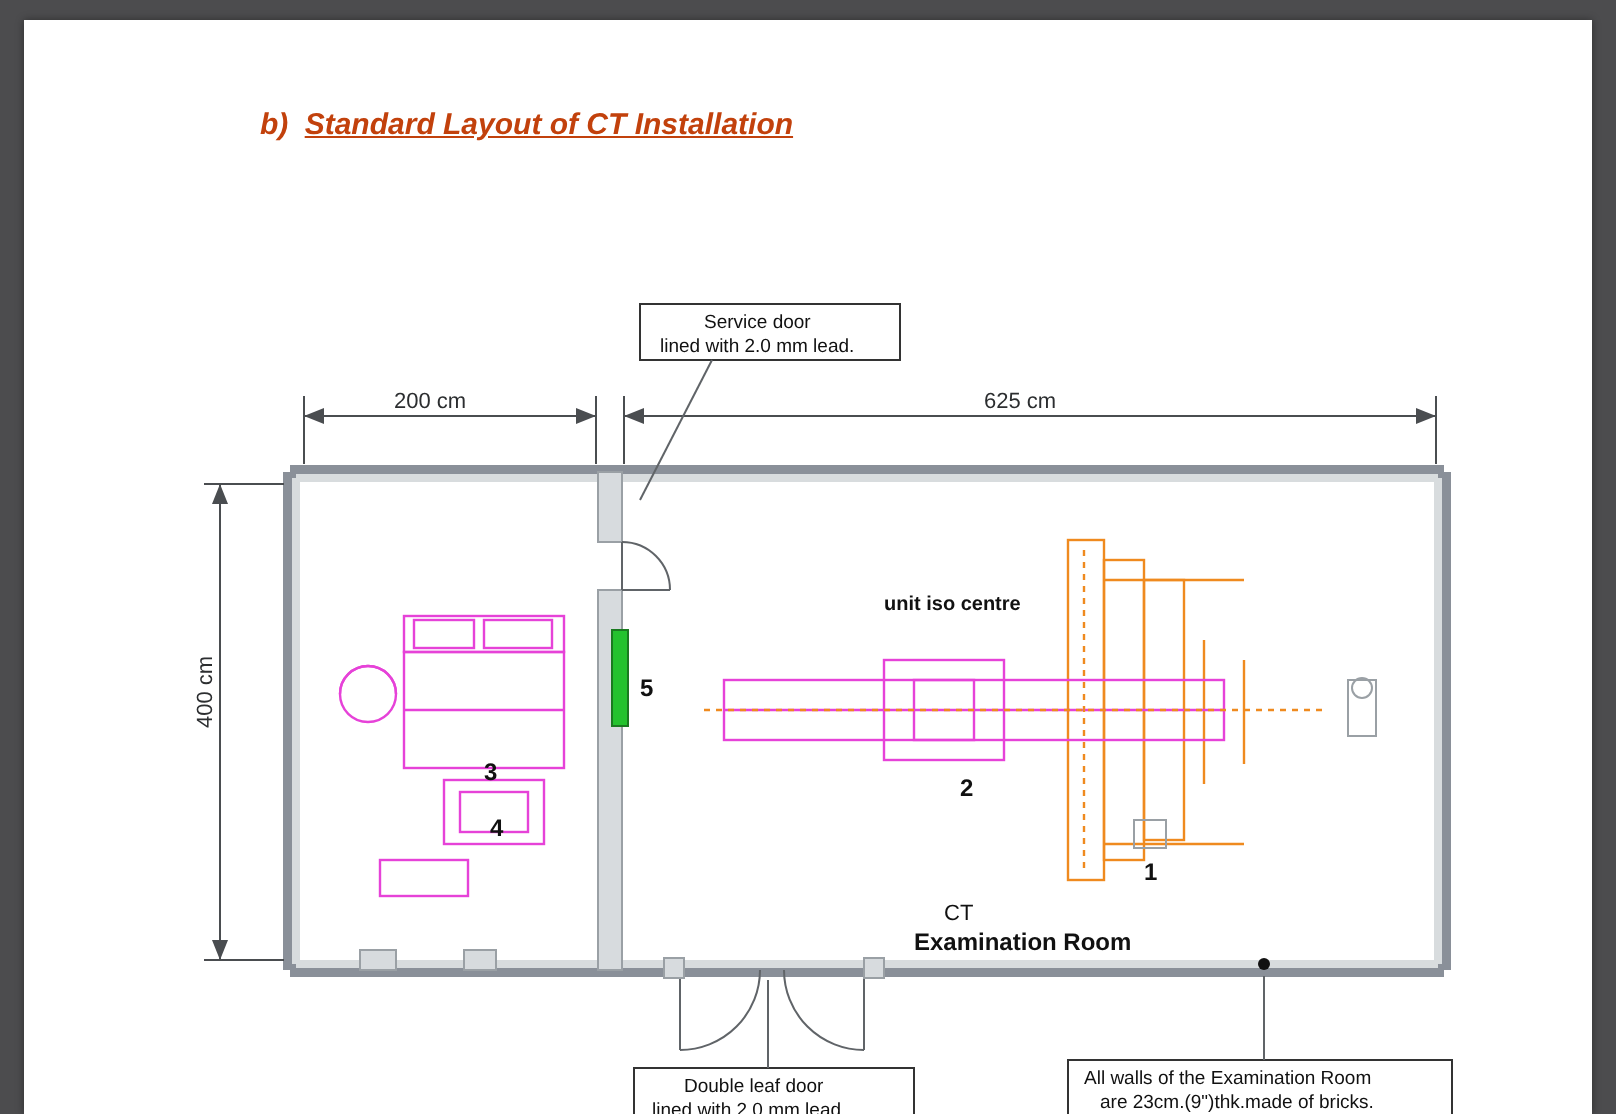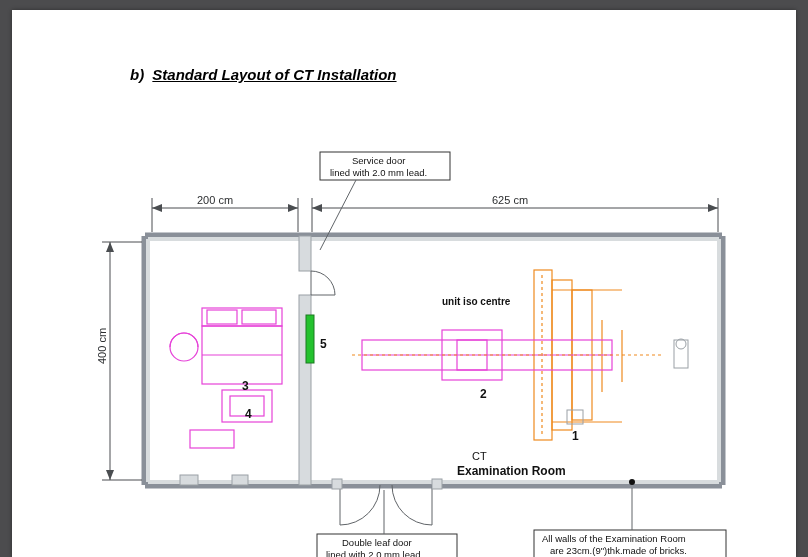--- a/index.html
+++ b/index.html
@@ -1,18 +1,18 @@
 <!DOCTYPE html>
 <html><head>
 <meta charset="utf-8">
 <style>
   html,body{margin:0;padding:0;background:#4c4c4e;font-family:Arial,sans-serif;}
   .page-wrap{width:808px;height:557px;background:#4c4c4e;position:relative;box-sizing:border-box;padding:10px 12px 0 12px;}
   .page{background:#fff;width:100%;height:100%;position:relative;overflow:hidden;box-shadow:0 0 4px rgba(0,0,0,.4);}
-  .heading{position:absolute;left:118px;top:56px;color:#000000;font-weight:bold;font-style:italic;font-size:15px;text-align:right;}
+  .heading{position:absolute;left:118px;top:44px;color:#c2410c;font-weight:bold;font-style:italic;font-size:15px;text-align:right;}
   .heading .lbl{text-decoration:none;margin-right:4px;}
   .heading .txt{text-decoration:underline;}
   .svg-holder{position:absolute;left:50px;top:120px;width:700px;height:440px;}
   svg{width:700px;height:440px;}
   .wall{stroke:#8a9099;stroke-width:7;fill:none;}
   .wall-inner{stroke:#d8dcde;stroke-width:4;fill:none;}
   .thin{stroke:#606468;stroke-width:1;fill:none;}
   .dim{stroke:#4a4d50;stroke-width:1;fill:none;}
   .dimtxt{font-size:11px;fill:#2c2e30;}
   .boxlbl{font-size:9.5px;fill:#111;}

